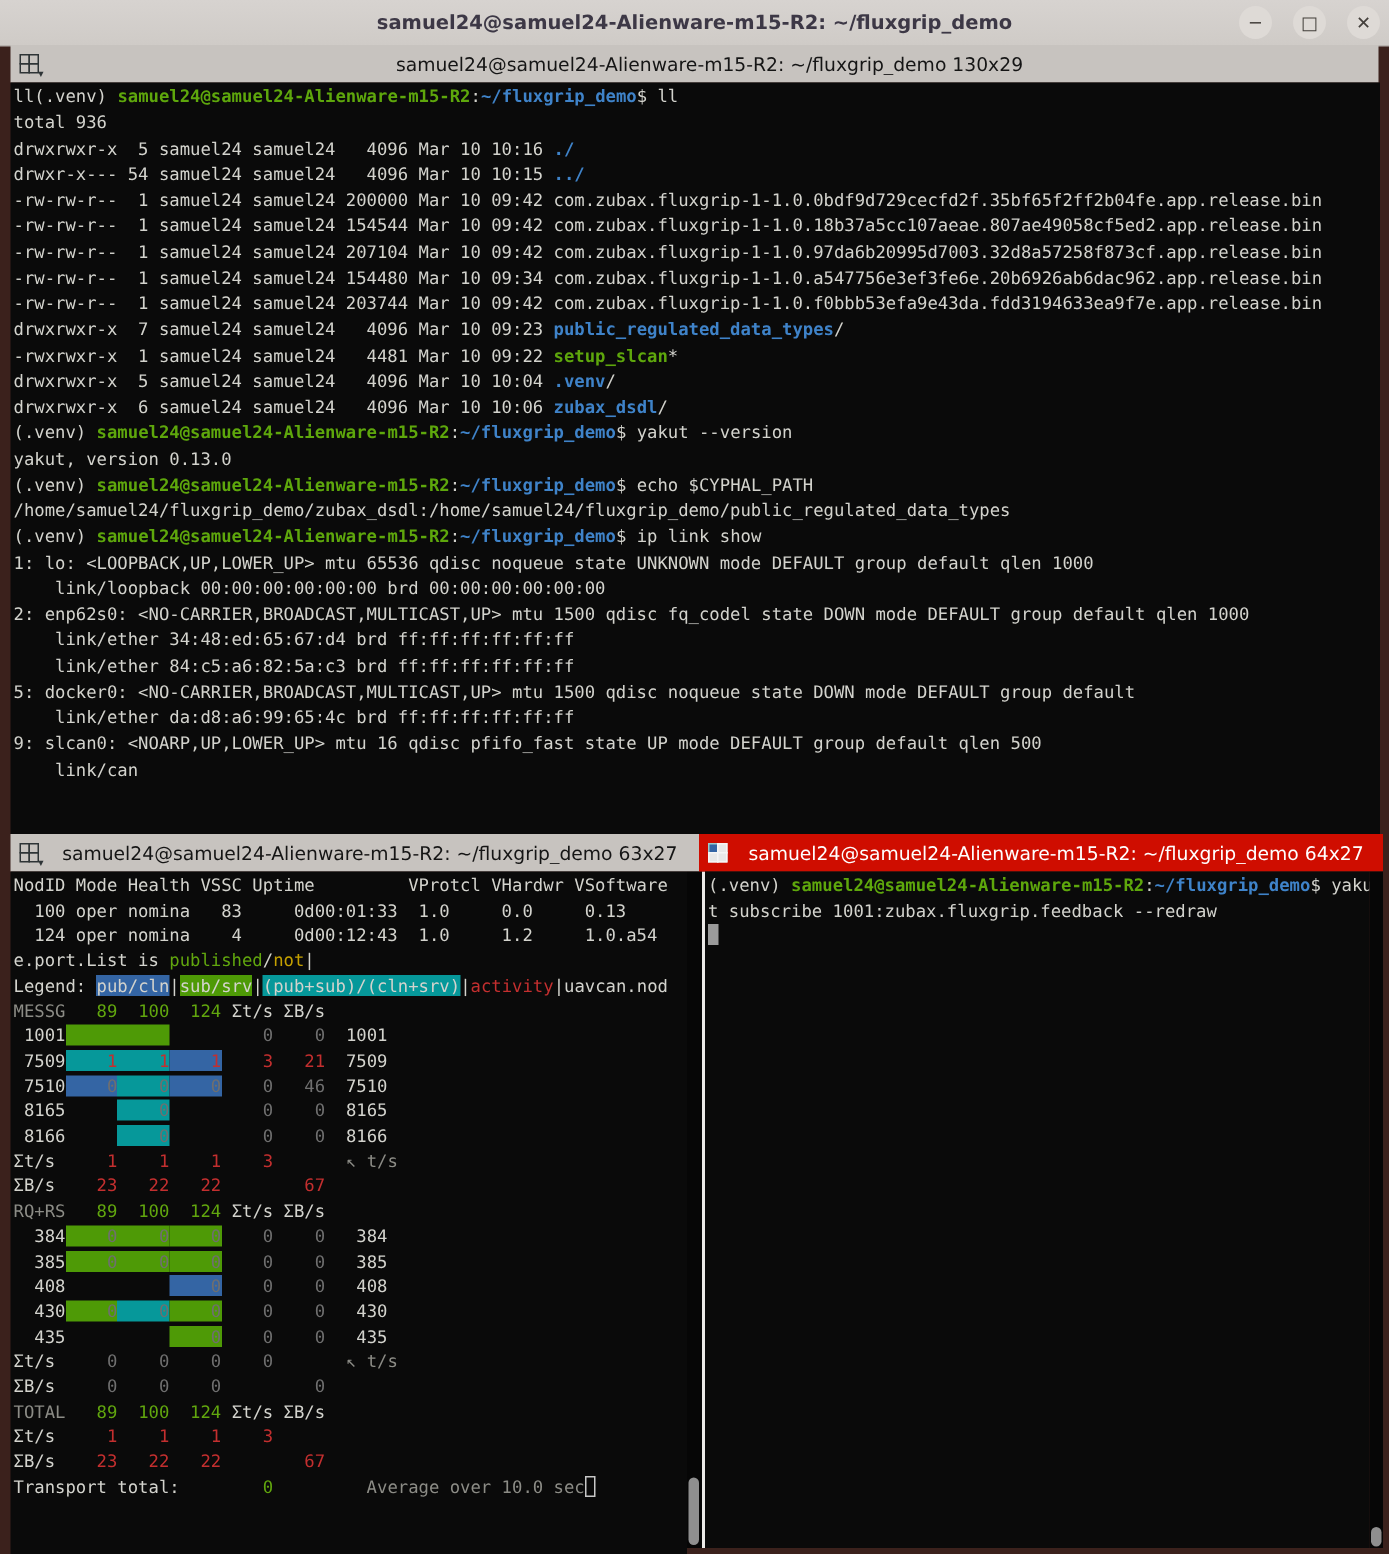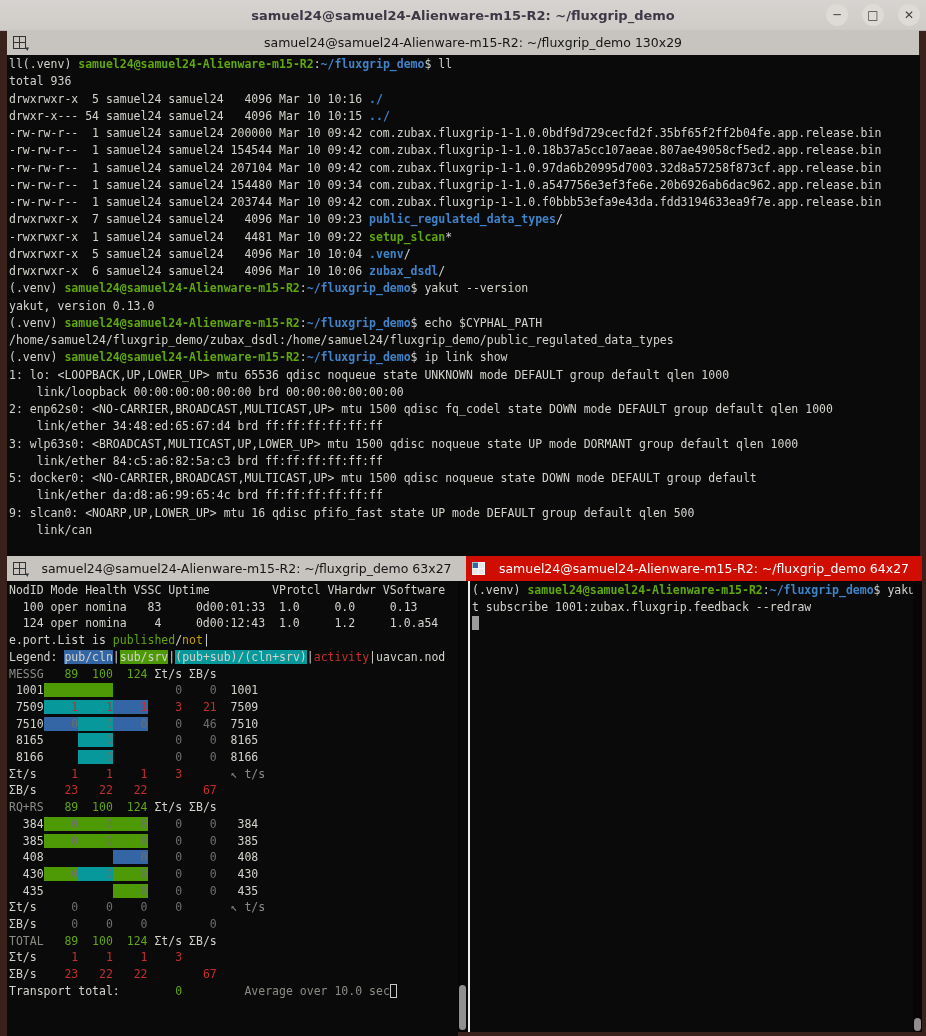--- a/index.html
+++ b/index.html
@@ -90,21 +90,20 @@
       <div class="tl"><span>drwxrwxr-x  6 samuel24 samuel24   4096 Mar 10 10:06 </span><span class="b">zubax_dsdl</span><span>/</span></div>
       <div class="tl"><span>(.venv) </span><span class="g">samuel24@samuel24-Alienware-m15-R2</span><span>:</span><span class="b">~/fluxgrip_demo</span><span>$ yakut --version</span></div>
       <div class="tl"><span>yakut, version 0.13.0</span></div>
       <div class="tl"><span>(.venv) </span><span class="g">samuel24@samuel24-Alienware-m15-R2</span><span>:</span><span class="b">~/fluxgrip_demo</span><span>$ echo $CYPHAL_PATH</span></div>
       <div class="tl"><span>/home/samuel24/fluxgrip_demo/zubax_dsdl:/home/samuel24/fluxgrip_demo/public_regulated_data_types</span></div>
       <div class="tl"><span>(.venv) </span><span class="g">samuel24@samuel24-Alienware-m15-R2</span><span>:</span><span class="b">~/fluxgrip_demo</span><span>$ ip link show</span></div>
       <div class="tl"><span>1: lo: &lt;LOOPBACK,UP,LOWER_UP&gt; mtu 65536 qdisc noqueue state UNKNOWN mode DEFAULT group default qlen 1000</span></div>
       <div class="tl"><span>    link/loopback 00:00:00:00:00:00 brd 00:00:00:00:00:00</span></div>
       <div class="tl"><span>2: enp62s0: &lt;NO-CARRIER,BROADCAST,MULTICAST,UP&gt; mtu 1500 qdisc fq_codel state DOWN mode DEFAULT group default qlen 1000</span></div>
       <div class="tl"><span>    link/ether 34:48:ed:65:67:d4 brd ff:ff:ff:ff:ff:ff</span></div>
-      <div class="tl"><span>3: wlp63s0: &lt;BROADCAST,MULTICAST,UP,LOWER_UP&gt; mtu 1500 qdisc noqueue state UP mode DORMANT group default qlen 1000</span></div>
       <div class="tl"><span>    link/ether 84:c5:a6:82:5a:c3 brd ff:ff:ff:ff:ff:ff</span></div>
       <div class="tl"><span>5: docker0: &lt;NO-CARRIER,BROADCAST,MULTICAST,UP&gt; mtu 1500 qdisc noqueue state DOWN mode DEFAULT group default</span></div>
       <div class="tl"><span>    link/ether da:d8:a6:99:65:4c brd ff:ff:ff:ff:ff:ff</span></div>
       <div class="tl"><span>9: slcan0: &lt;NOARP,UP,LOWER_UP&gt; mtu 16 qdisc pfifo_fast state UP mode DEFAULT group default qlen 500</span></div>
       <div class="tl"><span>    link/can</span></div>
     </div>
 
   <div class="ptitle" style="left:7px;top:556px;width:459px;">
     <div class="gicon">
       <div class="q a"></div>

